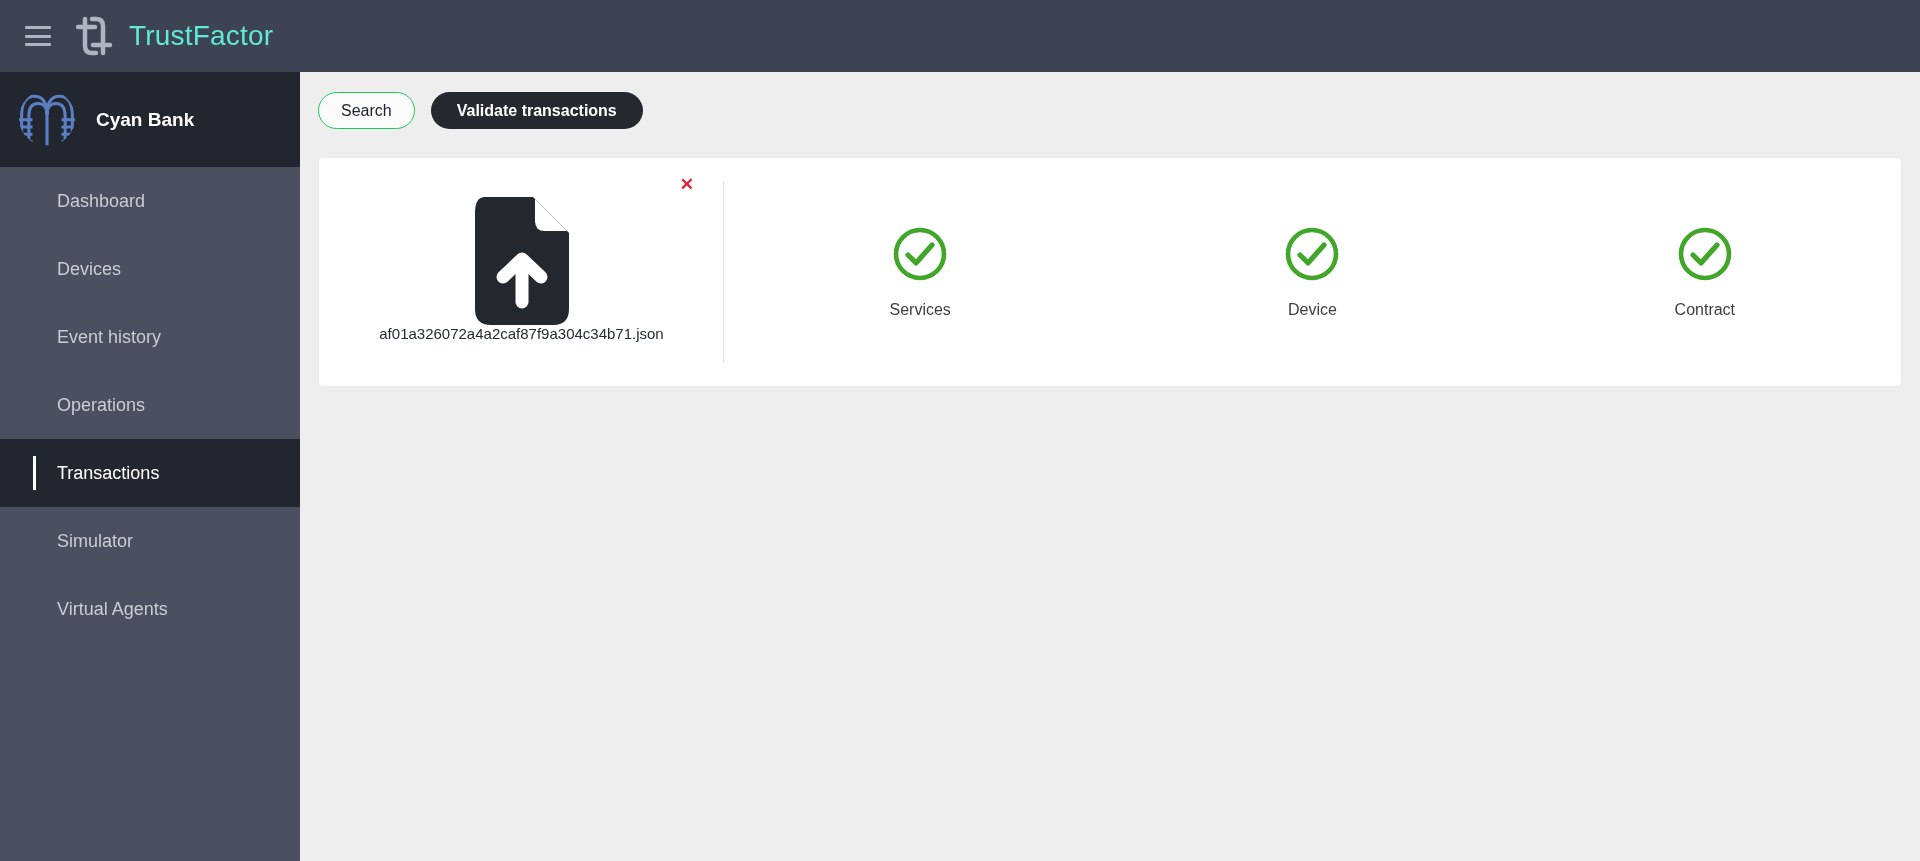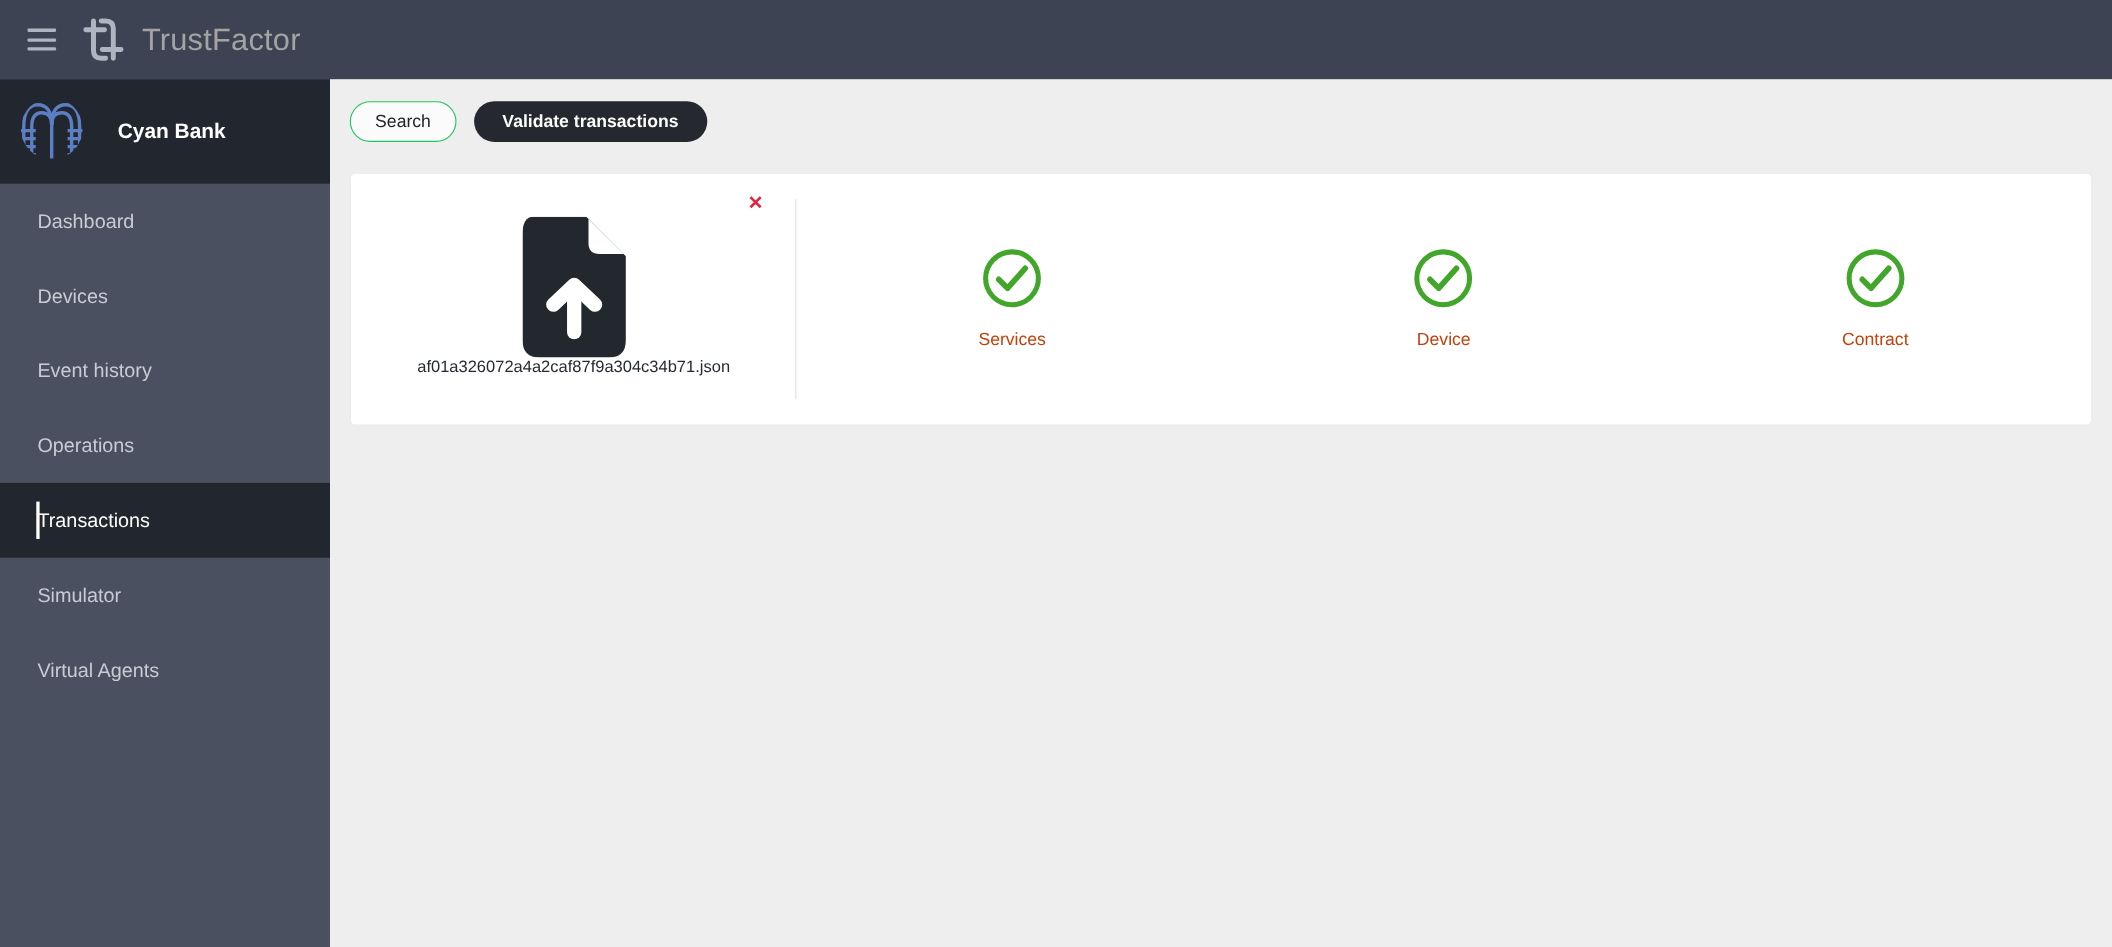--- a/index.html
+++ b/index.html
@@ -34,21 +34,21 @@
   }
   #hamburger span {
     display: block;
     height: 3px;
     width: 100%;
     background: #aeb4c0;
     border-radius: 1px;
   }
   #brandmark { width: 42px; height: 46px; margin-right: 14px; }
   #brandname {
-    color: #a3a3a3;
+    color: #5eead4;
     font-size: 28px;
     letter-spacing: .2px;
   }
   #userchip {
     position: absolute;
     right: 22px;
     top: 13px;
     height: 46px;
     padding: 0 18px 0 16px;
     background: #4b5161;
@@ -68,28 +68,28 @@
     height: 789px;
     background: #4a505f;
     z-index: 15;
   }
   #brandbox {
     height: 95px;
     background: #22262e;
     display: flex;
     align-items: center;
     padding-left: 18px;
-    gap: 31px;
+    gap: 20px;
   }
   #bankname { color: #ffffff; font-size: 19px; font-weight: bold; }
   .navitem {
     height: 68px;
     display: flex;
     align-items: center;
-    padding-left: 34px;
+    padding-left: 57px;
     color: #c9ccd4;
     font-size: 18px;
     position: relative;
     cursor: pointer;
     text-align: center;
   }
   .navitem.active {
     background: #22262e;
     color: #ffffff;
   }
@@ -187,21 +187,21 @@
     display: flex;
     align-items: center;
   }
   .statusitem {
     flex: 1;
     display: flex;
     flex-direction: column;
     align-items: center;
     gap: 15px;
   }
-  .statuslabel { font-size: 16px; color: #c2410c; }
+  .statuslabel { font-size: 16px; color: #404040; }
 </style>
 </head>
 <body>
 
 <div id="topbar">
 
   <div id="hamburger">
     <span></span>
     <span></span>
     <span></span>

